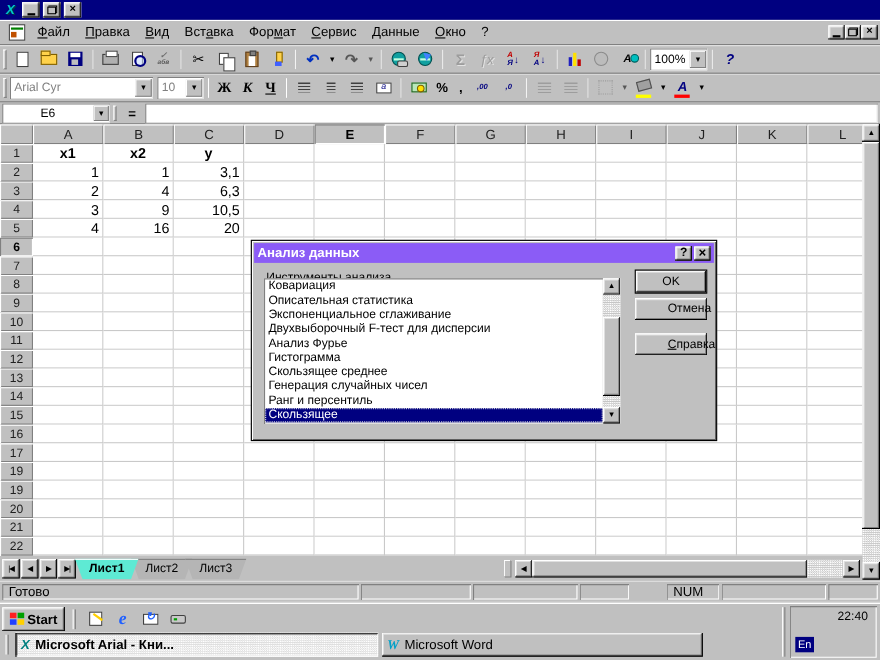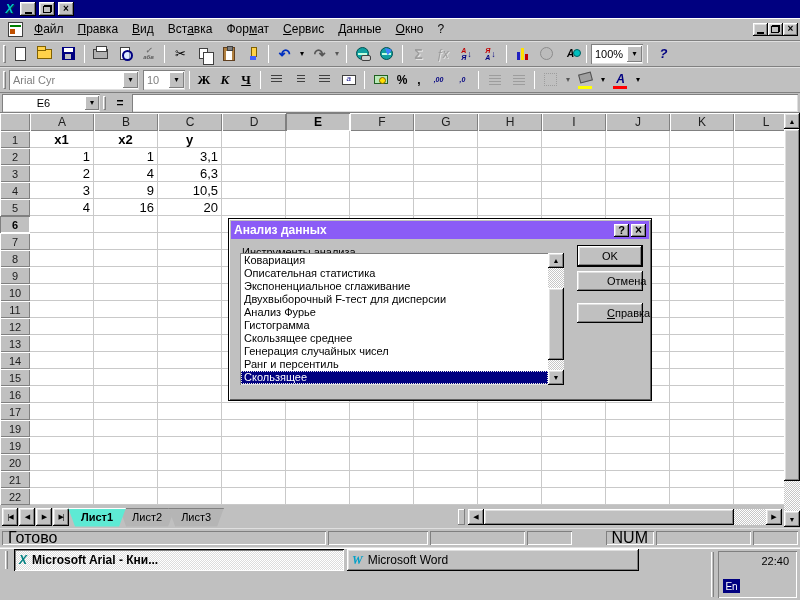--- a/index.html
+++ b/index.html
@@ -121,21 +121,21 @@
 .stabs{display:flex;margin-left:5px;}
 .stab{height:19px;padding:2px 13px 0 13px;clip-path:polygon(0 0,100% 0,calc(100% - 7px) 100%,7px 100%);background:#b5b5b5;font-size:11px;margin-left:-7px;display:flex;align-items:flex-start;border-top:1px solid #808080;}
 .stab.active{background:#5eead4;font-weight:bold;z-index:2;border-top:1px solid #fff;}
 .tabfill{flex:1;}
 .tsplit{width:7px;height:16px;margin:0 2px;}
 .hscroll{width:314px;height:16px;display:flex;flex:none;}
 .hthumb{width:250px;height:16px;flex:none;}
 .htrack{flex:1;}
 
 .statusbar{position:absolute;left:0;top:528px;width:800px;height:19px;display:flex;gap:2px;padding:2px;border-top:1px solid #dfdfdf;background:#c0c0c0;}
-.spanel{box-shadow:inset 1px 1px 0 #808080,inset -1px -1px 0 #fff;display:flex;align-items:center;padding:0 6px;font-size:16px;flex:none;}
+.spanel{box-shadow:inset 1px 1px 0 #808080,inset -1px -1px 0 #fff;display:flex;align-items:center;padding:0 6px;font-size:12px;flex:none;}
 .sp-msg{flex:1;}
 
 .taskbar{position:absolute;left:0;top:547px;width:800px;height:53px;background:#c0c0c0;border-top:1px solid #dfdfdf;box-shadow:inset 0 1px 0 #fff;}
 .tb-row1{height:26px;display:flex;align-items:center;padding:3px 3px 0 2px;gap:4px;}
 .startbtn{width:57px;height:22px;display:flex;align-items:center;justify-content:center;gap:3px;font-weight:bold;font-size:12px;flex:none;}
 .flag{width:13px;height:11px;display:grid;grid-template-columns:1fr 1fr;grid-template-rows:1fr 1fr;gap:1px;flex:none;}
 .flag i{display:block;}
 .f1{background:#ff2020;}.f2{background:#00a000;}.f3{background:#2040ff;}.f4{background:#ffd000;}
 .qlgrip{width:3px;height:18px;border-left:1px solid #fff;border-right:1px solid #808080;margin:0 3px;}
 .qlicon{width:21px;height:20px;display:flex;align-items:center;justify-content:center;position:relative;flex:none;}
@@ -760,28 +760,52 @@
     </div>
   </div>
 
   <div class="statusbar">
     <span class="spanel sp-msg">
         <span>Готово</span>
       </span>
     <span class="spanel" style="width:100px;"></span>
     <span class="spanel" style="width:95px;"></span>
     <span class="spanel" style="width:45px;"></span>
-    <span class="spanel" style="width:48px;justify-content:flex-end;margin-left:32px;">
+    <span class="spanel" style="width:48px;justify-content:flex-start;margin-left:32px;">
         <span>NUM</span>
       </span>
     <span class="spanel" style="width:95px;"></span>
     <span class="spanel" style="width:45px;"></span>
   </div>
 
   <div class="taskbar">
+    <div class="tb-row1">
+      <span class="startbtn r3">
+        <i class="flag">
+            <i class="f1"></i>
+            <i class="f2"></i>
+            <i class="f3"></i>
+            <i class="f4"></i>
+          </i>
+        <span>Start</span>
+      </span>
+      <span class="qlgrip"></span>
+      <span class="qlicon">
+          <i class="ic-doc"></i>
+        </span>
+      <span class="qlicon">
+          <i class="ic-ie">e</i>
+        </span>
+      <span class="qlicon">
+          <i class="ic-oe"></i>
+        </span>
+      <span class="qlicon">
+          <i class="ic-desk"></i>
+        </span>
+    </div>
     <div class="tb-row2">
       <span class="qlgrip"></span>
       <span style="display:flex;gap:3px;">
           <span class="tbtn active" style="width: 330px;">
             <i class="tb-ic excel">X</i>
             <span>Microsoft Arial - Кни...</span>
           </span>
           <span class="tbtn r3" style="width: 292px;">
             <i class="tb-ic word">W</i>
             <span>Microsoft Word</span>

